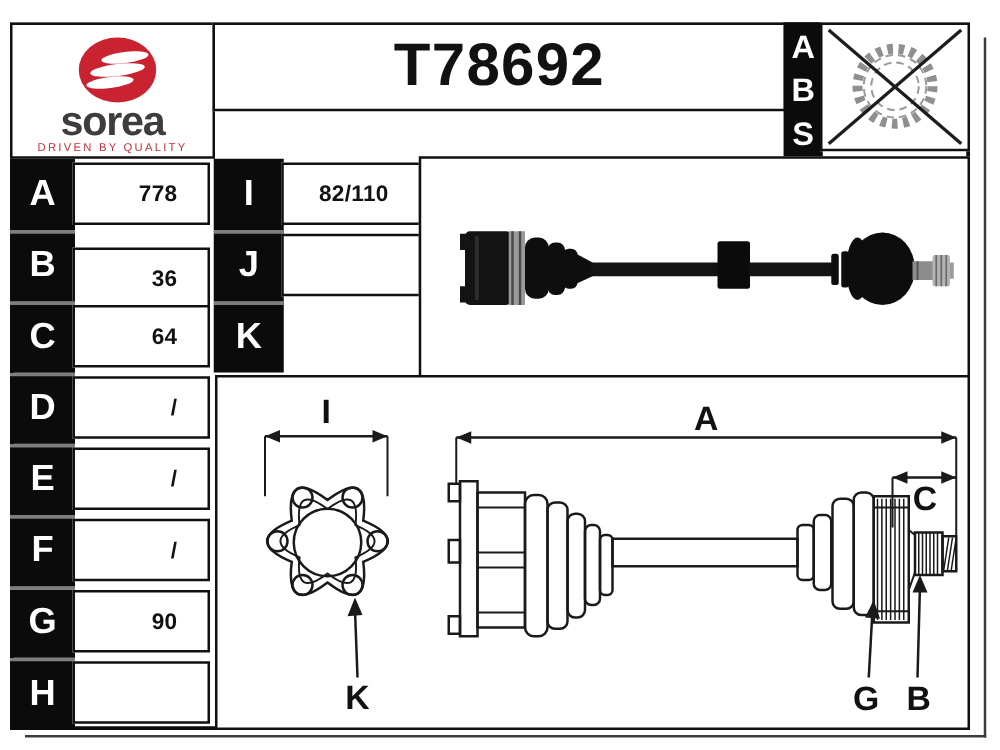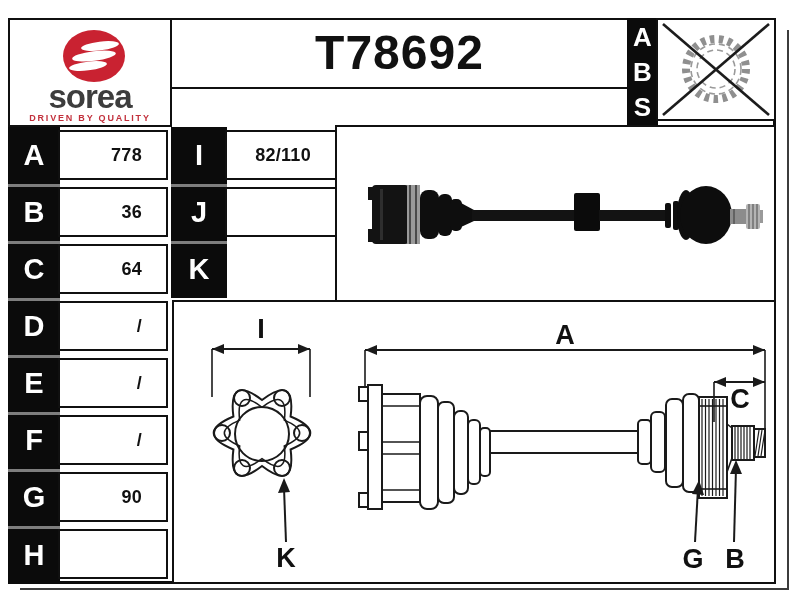--- a/index.html
+++ b/index.html
@@ -14,21 +14,21 @@
   .label-cell{background:#0b0b0b;color:#fff;font-weight:bold;font-size:29px;
               display:flex;align-items:center;justify-content:center;}
   .sep{box-shadow:inset 0 3px 0 #7e7e7e;}
   .value-cell{font-weight:bold;font-size:18px;display:flex;align-items:center;
               justify-content:flex-end;padding-right:24px;letter-spacing:0.3px;}
 
   .logo-box{left:8px;top:18px;width:164px;height:109px;display:flex;flex-direction:column;
             align-items:center;justify-content:flex-start;}
   .brand-word{font-weight:bold;font-size:33px;color:#3d3d3d;letter-spacing:-1px;
               line-height:26px;margin-top:-2px;}
-  .brand-tagline{font-weight:bold;font-size:9px;color:#c2303c;letter-spacing:1.8px;margin-top:3px;}
+  .brand-tagline{font-weight:normal;font-size:9px;color:#c2303c;letter-spacing:1.8px;margin-top:3px;}
 
   .title-main{left:170px;top:18px;width:459px;height:71px;font-weight:bold;font-size:48px;
               text-align:center;line-height:66px;letter-spacing:1px;}
   .title-sub{left:170px;top:87px;width:459px;height:40px;font-weight:bold;font-size:21px;
              text-align:center;line-height:36px;}
 
   .abs-strip{left:627px;top:18px;width:31px;height:109px;background:#0b0b0b;color:#fff;
              display:flex;flex-direction:column;align-items:center;justify-content:space-around;
              font-weight:bold;font-size:26px;border:2px solid #0b0b0b;}
   .gear-box{left:656px;top:18px;width:120px;height:103px;}
@@ -71,21 +71,21 @@
       <circle cx="58" cy="49" r="25" fill="none" stroke="#9a9a9a" stroke-width="1.6" stroke-dasharray="6 4"></circle>
       <circle cx="58" cy="49" r="19" fill="none" stroke="#9a9a9a" stroke-width="1.6" stroke-dasharray="6 4"></circle>
       <line x1="5" y1="4" x2="111" y2="95" stroke="#1c1c1c" stroke-width="2.6"></line>
       <line x1="111" y1="4" x2="5" y2="95" stroke="#1c1c1c" stroke-width="2.6"></line>
     </svg>
   </div>
 
   <div class="abs label-cell" style="left:8px;top:127px;width:52px;height:57px">A</div>
   <div class="abs cellw value-cell" style="left:58px;top:130px;width:110px;height:50px">778</div>
   <div class="abs label-cell sep" style="left:8px;top:184px;width:52px;height:57px">B</div>
-  <div class="abs cellw value-cell" style="left:58px;top:187px;width:110px;height:50px">36</div>
+  <div class="abs cellw value-cell" style="left:58px;top:198px;width:110px;height:50px">36</div>
   <div class="abs label-cell sep" style="left:8px;top:241px;width:52px;height:57px">C</div>
   <div class="abs cellw value-cell" style="left:58px;top:244px;width:110px;height:50px">64</div>
   <div class="abs label-cell sep" style="left:8px;top:298px;width:52px;height:57px">D</div>
   <div class="abs cellw value-cell" style="left:58px;top:301px;width:110px;height:50px">/</div>
   <div class="abs label-cell sep" style="left:8px;top:355px;width:52px;height:57px">E</div>
   <div class="abs cellw value-cell" style="left:58px;top:358px;width:110px;height:50px">/</div>
   <div class="abs label-cell sep" style="left:8px;top:412px;width:52px;height:57px">F</div>
   <div class="abs cellw value-cell" style="left:58px;top:415px;width:110px;height:50px">/</div>
   <div class="abs label-cell sep" style="left:8px;top:469px;width:52px;height:57px">G</div>
   <div class="abs cellw value-cell" style="left:58px;top:472px;width:110px;height:50px">90</div>

